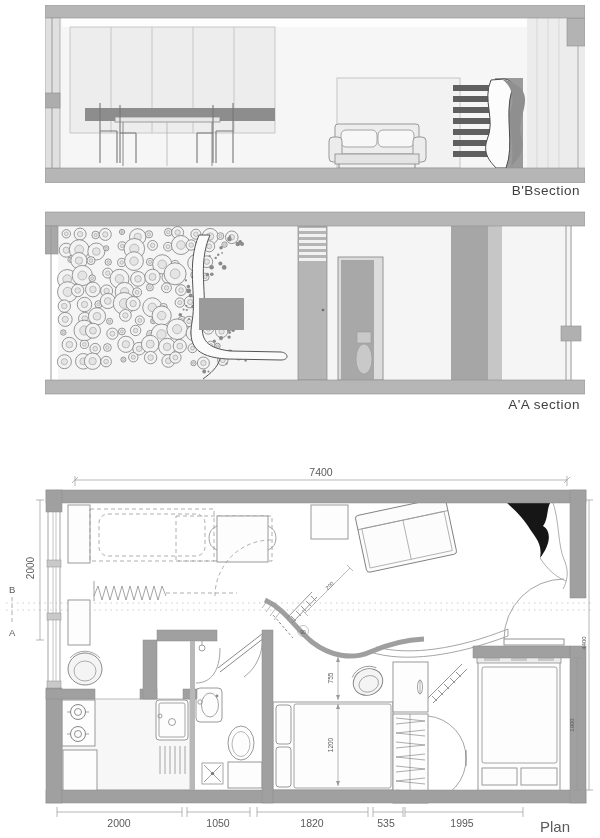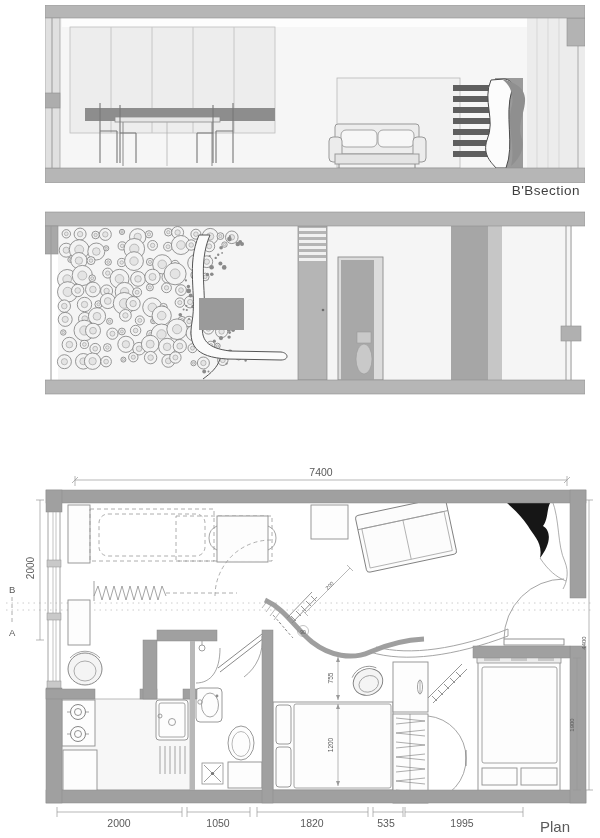--- a/index.html
+++ b/index.html
@@ -413,20 +413,21 @@
       <line x1="526" y1="16" x2="526" y2="170" stroke="#9c9c9c"></line>
       <rect x="516" y="116" width="20" height="15" fill="#b0b0b0" stroke="#8f8f8f" stroke-width="0.6"></rect>
     </g>
 
     <rect class="bar" x="0" y="2" width="540" height="14"></rect>
     <rect class="bar" x="0" y="170" width="540" height="14"></rect>
     <rect x="0" y="16" width="13" height="28" fill="#a8a8a8" stroke="#8f8f8f" stroke-width="0.6"></rect>
     <line x1="6" y1="16" x2="6" y2="170" stroke="#9a9a9a"></line>
   </svg>
   </div>
+  <div class="seclabel" style="left:420px;top:397px;">A'A section</div>
 
   <div class="drawing" style="left:0px;top:450px;width:600px;height:388px;">
   <svg width="600" height="388" viewBox="0 0 600 388">
 
     <line class="dots" x1="6" y1="153" x2="594" y2="153"></line>
     <line class="dots" x1="6" y1="160" x2="594" y2="160"></line>
 
     <g>
       <rect class="furn" x="68" y="55" width="22" height="58" fill="#f1f1f1"></rect>
       <rect class="furn" x="68" y="150" width="22" height="45" fill="#f1f1f1"></rect>

